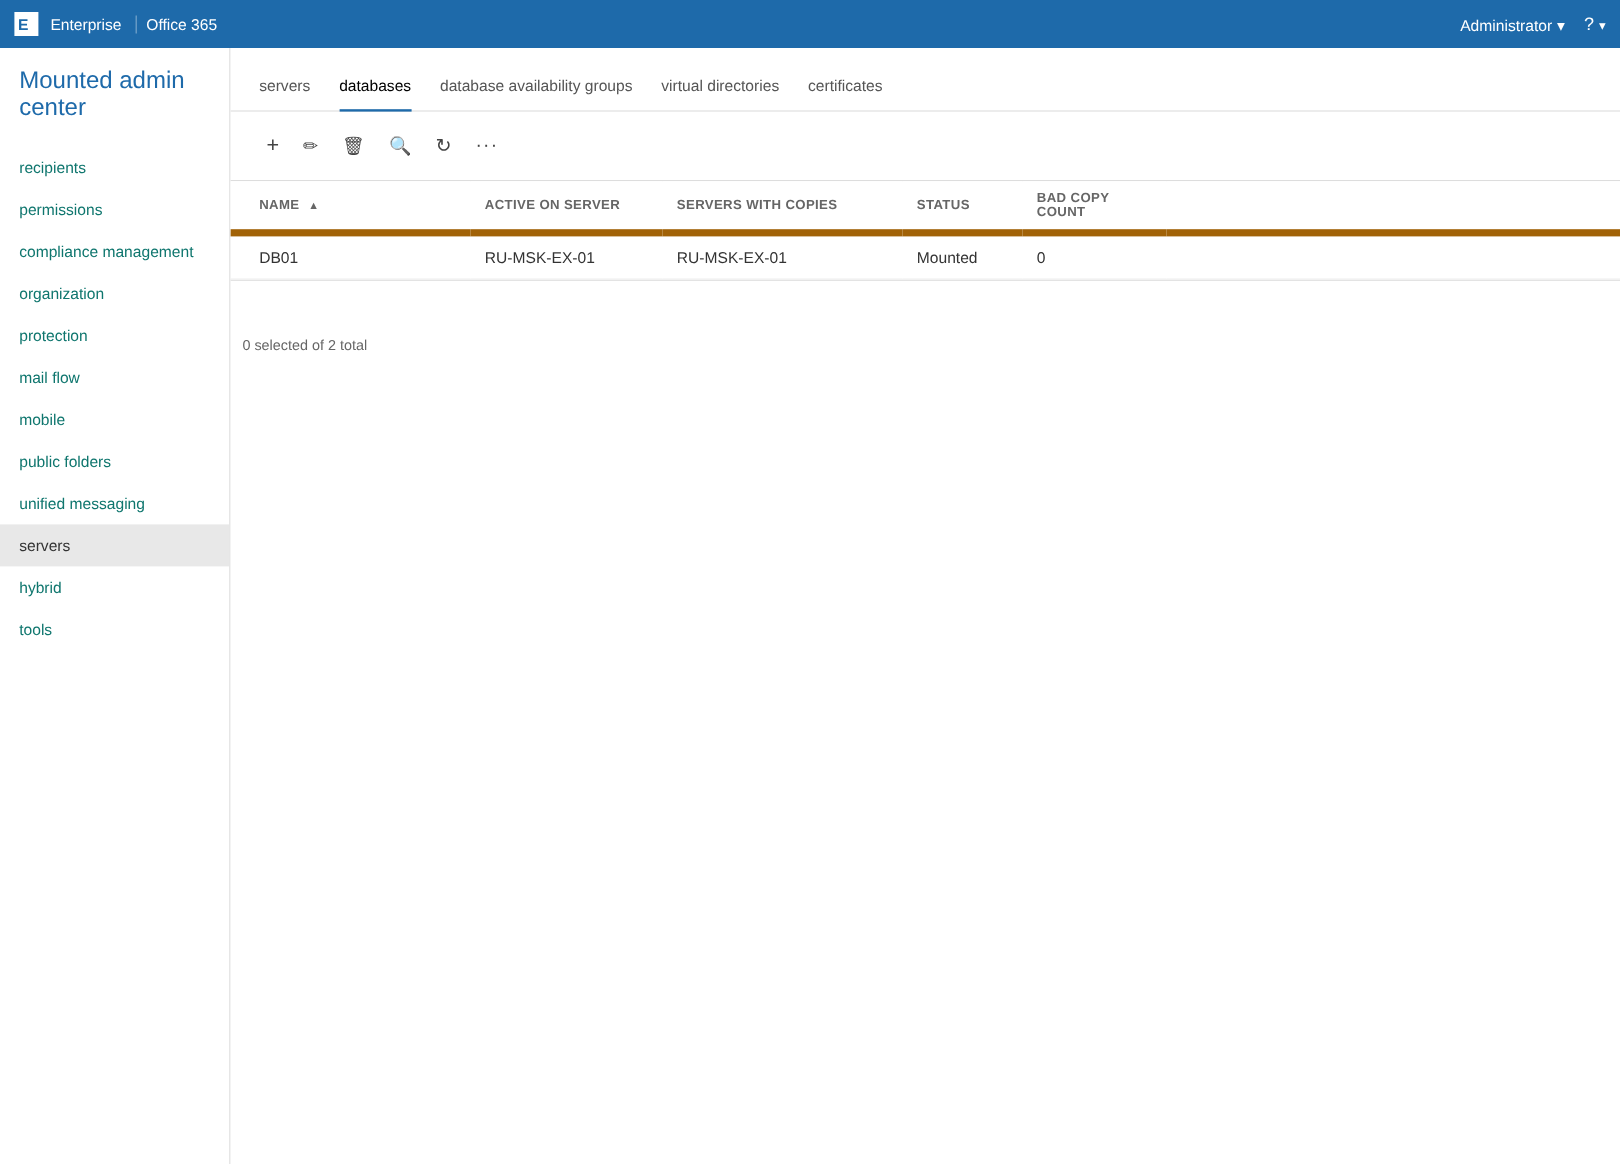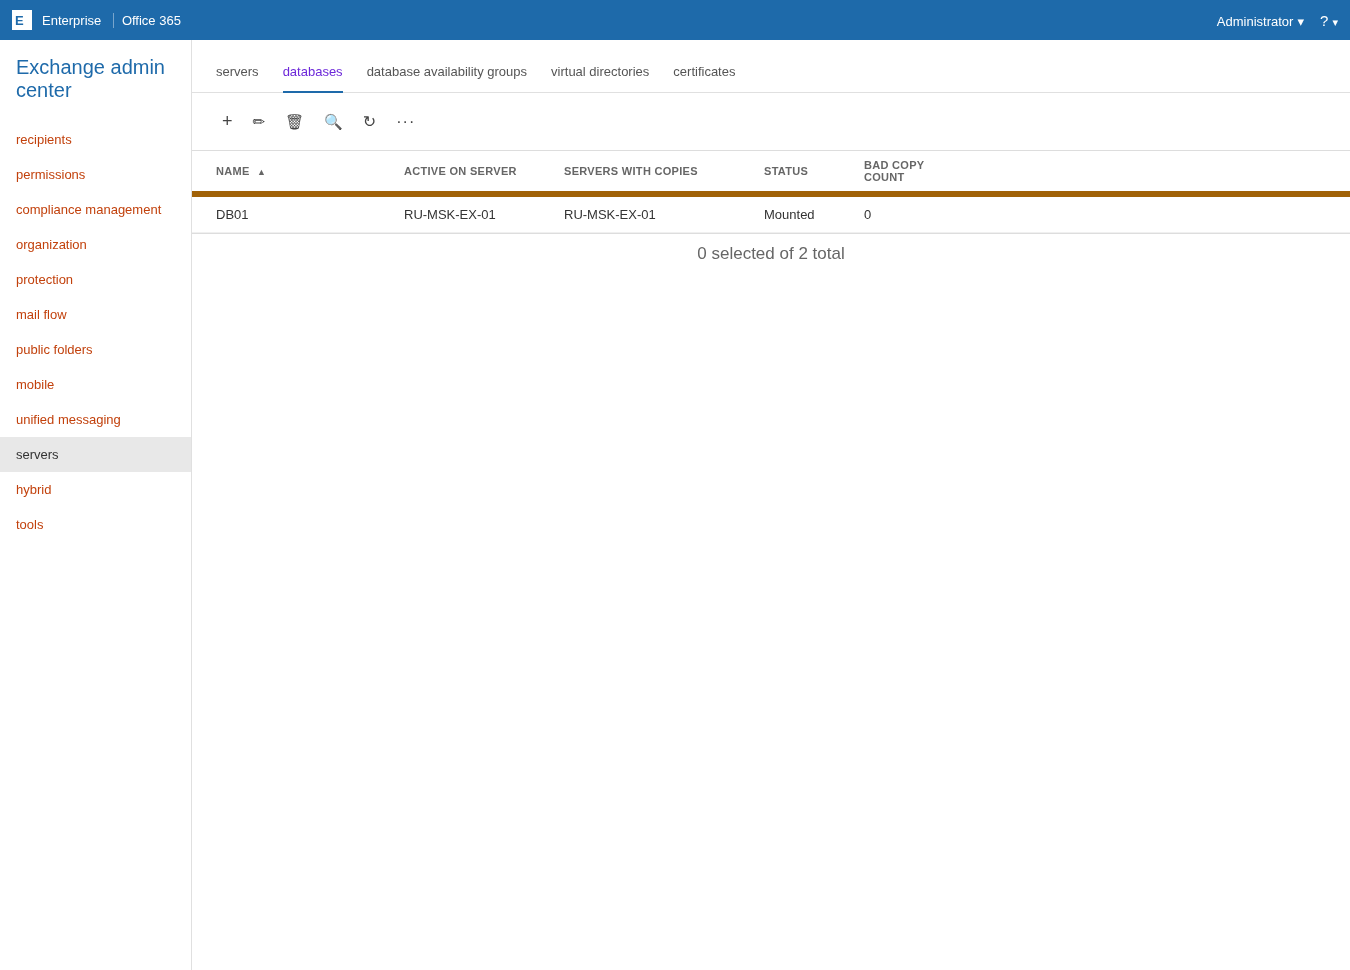--- a/index.html
+++ b/index.html
@@ -73,21 +73,21 @@
     }
     .page-title {
       color: #1e6aaa;
       font-size: 20px;
       font-weight: 300;
       padding: 0 16px 20px 16px;
     }
     .sidebar-item {
       padding: 10px 16px;
       cursor: pointer;
-      color: #c2410c;
+      color: #0f766e;
       font-size: 13px;
     }
     .sidebar-item.active {
       background: #e8e8e8;
       color: #333;
       font-weight: 500;
     }
 
     
     .content {
@@ -106,21 +106,21 @@
     }
     .tab {
       padding: 8px 0 12px 0;
       cursor: pointer;
       color: #555;
       font-size: 13px;
       border-bottom: 2px solid transparent;
       margin-bottom: -1px;
     }
     .tab.active {
-      color: #6d28d9;
+      color: #000000;
       border-bottom: 2px solid #1e6aaa;
     }
 
     
     .toolbar {
       display: flex;
       align-items: center;
       padding: 14px 24px;
       gap: 8px;
     }
@@ -165,24 +165,25 @@
       font-size: 9px;
       margin-left: 4px;
     }
 
     .table-container {
       border-top: 1px solid #ddd;
       border-bottom: 1px solid #ddd;
     }
 
     .status-bar {
-      text-align: center;
+      text-align: left;
       padding: 10px;
       color: #666;
-      font-size: 17px;
+      font-size: 12px;
+      margin-top: 37px;
     }
 
     
     .col-name { width: 200px; }
     .col-active { width: 160px; }
     .col-copies { width: 200px; }
     .col-status { width: 100px; }
     .col-bad { width: 120px; }
   </style>
 </head>
@@ -209,45 +210,45 @@
     <div class="help-btn">
       <span>?</span>
       <span style="font-size:11px;">▾</span>
     </div>
   </div>
 </div>
 
 <div class="main-layout">
 
   <div class="sidebar">
-    <div class="page-title">Exchange admin center</div>
+    <div class="page-title">Mounted admin center</div>
 
     <div class="sidebar-item">
       <span>recipients</span>
     </div>
     <div class="sidebar-item">
       <span>permissions</span>
     </div>
     <div class="sidebar-item">
       <span>compliance management</span>
     </div>
     <div class="sidebar-item">
       <span>organization</span>
     </div>
     <div class="sidebar-item">
       <span>protection</span>
     </div>
     <div class="sidebar-item">
       <span>mail flow</span>
     </div>
     <div class="sidebar-item">
+      <span>mobile</span>
+    </div>
+    <div class="sidebar-item">
       <span>public folders</span>
-    </div>
-    <div class="sidebar-item">
-      <span>mobile</span>
     </div>
     <div class="sidebar-item">
       <span>unified messaging</span>
     </div>
     <div class="sidebar-item active">
       <span>servers</span>
     </div>
     <div class="sidebar-item">
       <span>hybrid</span>
     </div>

